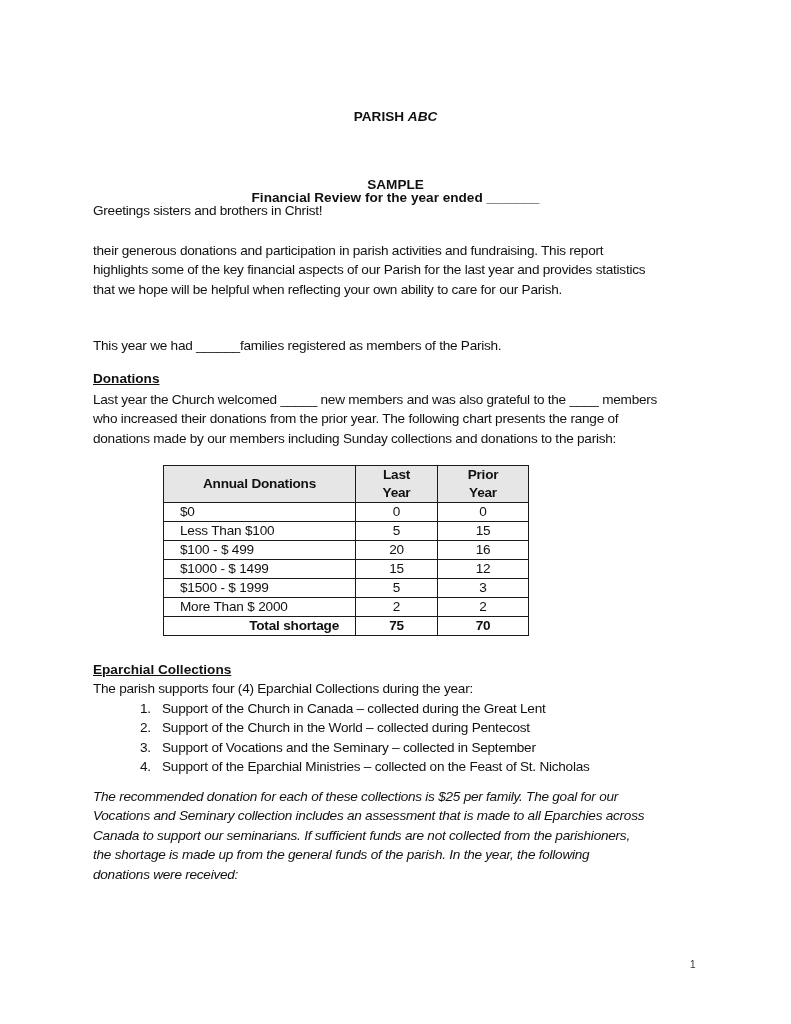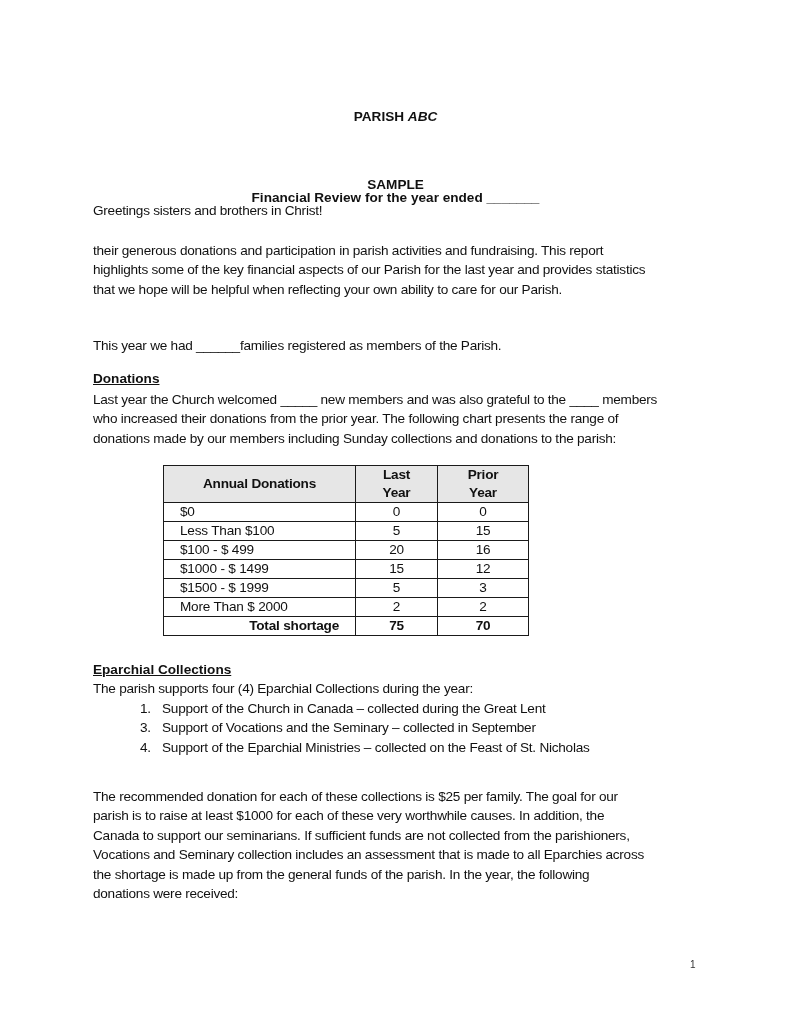--- a/index.html
+++ b/index.html
@@ -161,27 +161,27 @@
         <td class="num">70</td>
       </tr>
     </tbody>
   </table>
 
   <div class="abs heading-u" style="left:93px; top:649px;">Eparchial Collections</div>
   <div class="abs" style="left:93px; top:668px; letter-spacing:-0.25px;">The parish supports four (4) Eparchial Collections during the year:</div>
 
   <ol class="collections">
     <li><span class="num">1.</span><span>Support of the Church in Canada – collected during the Great Lent</span></li>
+    <li><span class="num">2.</span><span>Support of the Church in the World – collected during Pentecost</span></li>
     <li><span class="num">3.</span><span>Support of Vocations and the Seminary – collected in September</span></li>
     <li><span class="num">4.</span><span>Support of the Eparchial Ministries – collected on the Feast of St. Nicholas</span></li>
   </ol>
 
-  <div class="para" style="top:774px;">
+  <div class="para" style="top:774px;font-style:italic;">
     <span class="line">The recommended donation for each of these collections is $25 per family.  The goal for our</span>
-    <span class="line">parish is to raise  at least $1000 for each of these very worthwhile causes.  In addition, the</span>
+    <span class="line">Vocations and Seminary collection includes an assessment that is made to all Eparchies across</span>
     <span class="line">Canada to support our seminarians. If sufficient funds are not collected from the parishioners,</span>
-    <span class="line">Vocations and Seminary collection includes an assessment that is made to all Eparchies across</span>
     <span class="line">the shortage is made up from the general funds of the parish.  In the year, the following</span>
     <span class="line">donations were received:</span>
   </div>
 
   <div class="page-number">1</div>
 </div>
 
 </body></html>

